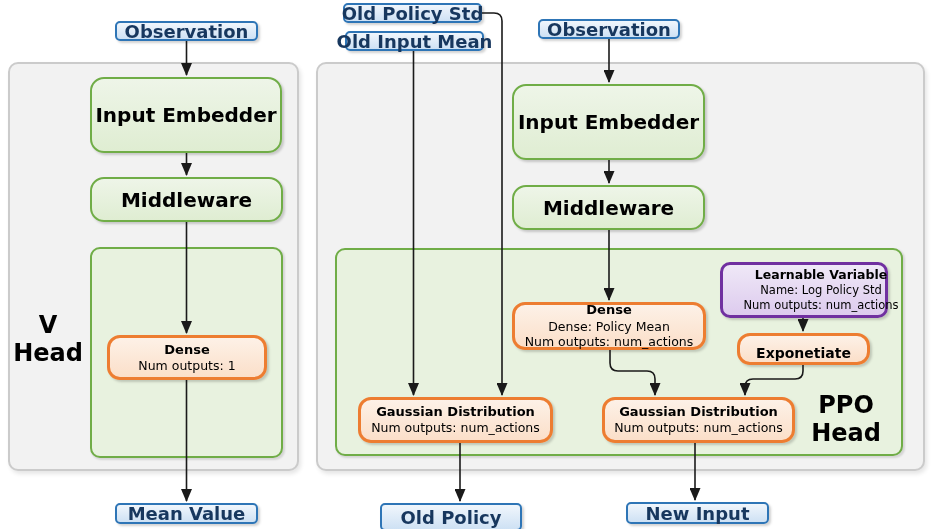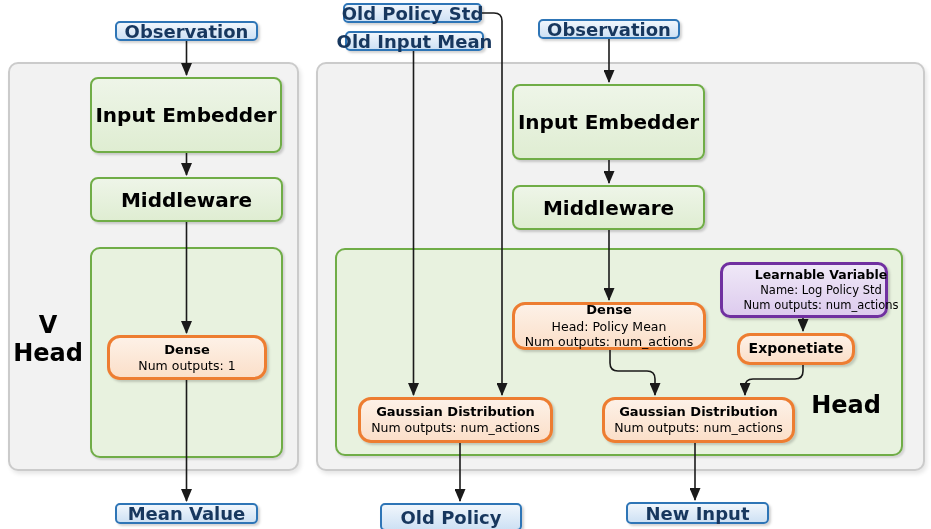--- a/index.html
+++ b/index.html
@@ -22,21 +22,21 @@
     box-sizing:border-box;text-align:center;color:#000;
     box-shadow:2px 2px 2.5px rgba(0,0,0,0.18);
   }
   .blue{
     background:linear-gradient(var(--blue_fill_top,#F0F6FC),var(--blue_fill_bottom,#CEE1F4));
     border:2.5px solid var(--blue_border,#2E75B6);border-radius:5px;
     font-weight:bold;font-size:18px;color:var(--blue_text,#17375E);white-space:nowrap;
   }
   .green{
     background:linear-gradient(var(--green_fill_top,#EEF5E8),var(--green_fill_bottom,#DFEDD2));
-    border:2.5px solid var(--green_border,#70AD47);border-radius:8px;
+    border:2.5px solid var(--green_border,#70AD47);border-radius:14px;
     font-weight:bold;font-size:20px;white-space:nowrap;
   }
   .orange{
     background:linear-gradient(var(--orange_fill_top,#FDF1E7),var(--orange_fill_bottom,#FBDFC9));
     border:3px solid var(--orange_border,#ED7D31);border-radius:13px;
     flex-direction:column;font-size:12.5px;line-height:1.25;white-space:nowrap;
   }
   .purple{
     background:linear-gradient(var(--purple_fill_top,#EFE8F7),var(--purple_fill_bottom,#DDCBEE));
     border:3px solid var(--purple_border,#7030A0);border-radius:10px;
@@ -65,49 +65,50 @@
   <section class="panel" style="left:316px;top:62px;width:609px;height:409px;"></section>
 
   <div class="container-green" style="left:90px;top:247px;width:193px;height:211px;"></div>
   <div class="container-green" style="left:335px;top:248px;width:568px;height:208px;"></div>
 
   <div class="head-label" style="left:8px;top:311px;width:80px;">
     <div>V</div>
     <div>Head</div>
   </div>
   <div class="head-label" style="left:795px;top:391px;width:102px;">
+    <div>PPO</div>
     <div>Head</div>
   </div>
 
   <div class="node blue" style="left:115px;top:21px;width:143px;height:20px;">Observation</div>
   <div class="node green" style="left:90px;top:77px;width:192px;height:76px;">Input Embedder</div>
   <div class="node green" style="left:90px;top:177px;width:193px;height:45px;">Middleware</div>
   <div class="node orange" style="left:107px;top:335px;width:160px;height:45px;">
     <div class="node-title">Dense</div>
     <div class="node-line">Num outputs: 1</div>
   </div>
   <div class="node blue" style="left:115px;top:503px;width:143px;height:21px;">Mean Value</div>
 
   <div class="node blue" style="left:343px;top:3px;width:139px;height:20px;">Old Policy Std</div>
   <div class="node blue" style="left:345px;top:31px;width:139px;height:20px;">Old Input Mean</div>
   <div class="node blue" style="left:538px;top:19px;width:142px;height:20px;">Observation</div>
 
   <div class="node green" style="left:512px;top:84px;width:193px;height:76px;">Input Embedder</div>
   <div class="node green" style="left:512px;top:185px;width:193px;height:45px;">Middleware</div>
   <div class="node orange" style="left:512px;top:302px;width:194px;height:48px;">
     <div class="node-title">Dense</div>
-    <div class="node-line">Head: Policy Mean</div>
+    <div class="node-line">Dense: Policy Mean</div>
     <div class="node-line">Num outputs: num_actions</div>
   </div>
   <div class="node purple" style="left:720px;top:262px;width:168px;height:56px;padding-left:34px;">
     <div class="node-title">Learnable Variable</div>
     <div class="node-line">Name: Log Policy Std</div>
     <div class="node-line">Num outputs: num_actions</div>
   </div>
-  <div class="node orange" style="left:737px;top:333px;width:118px;height:32px;">
+  <div class="node orange" style="left:737px;top:333px;width:133px;height:32px;justify-content:flex-end;">
     <div class="single-bold">Exponetiate</div>
   </div>
   <div class="node orange" style="left:358px;top:397px;width:195px;height:46px;">
     <div class="node-title">Gaussian Distribution</div>
     <div class="node-line">Num outputs: num_actions</div>
   </div>
   <div class="node orange" style="left:602px;top:397px;width:193px;height:46px;">
     <div class="node-title">Gaussian Distribution</div>
     <div class="node-line">Num outputs: num_actions</div>
   </div>

